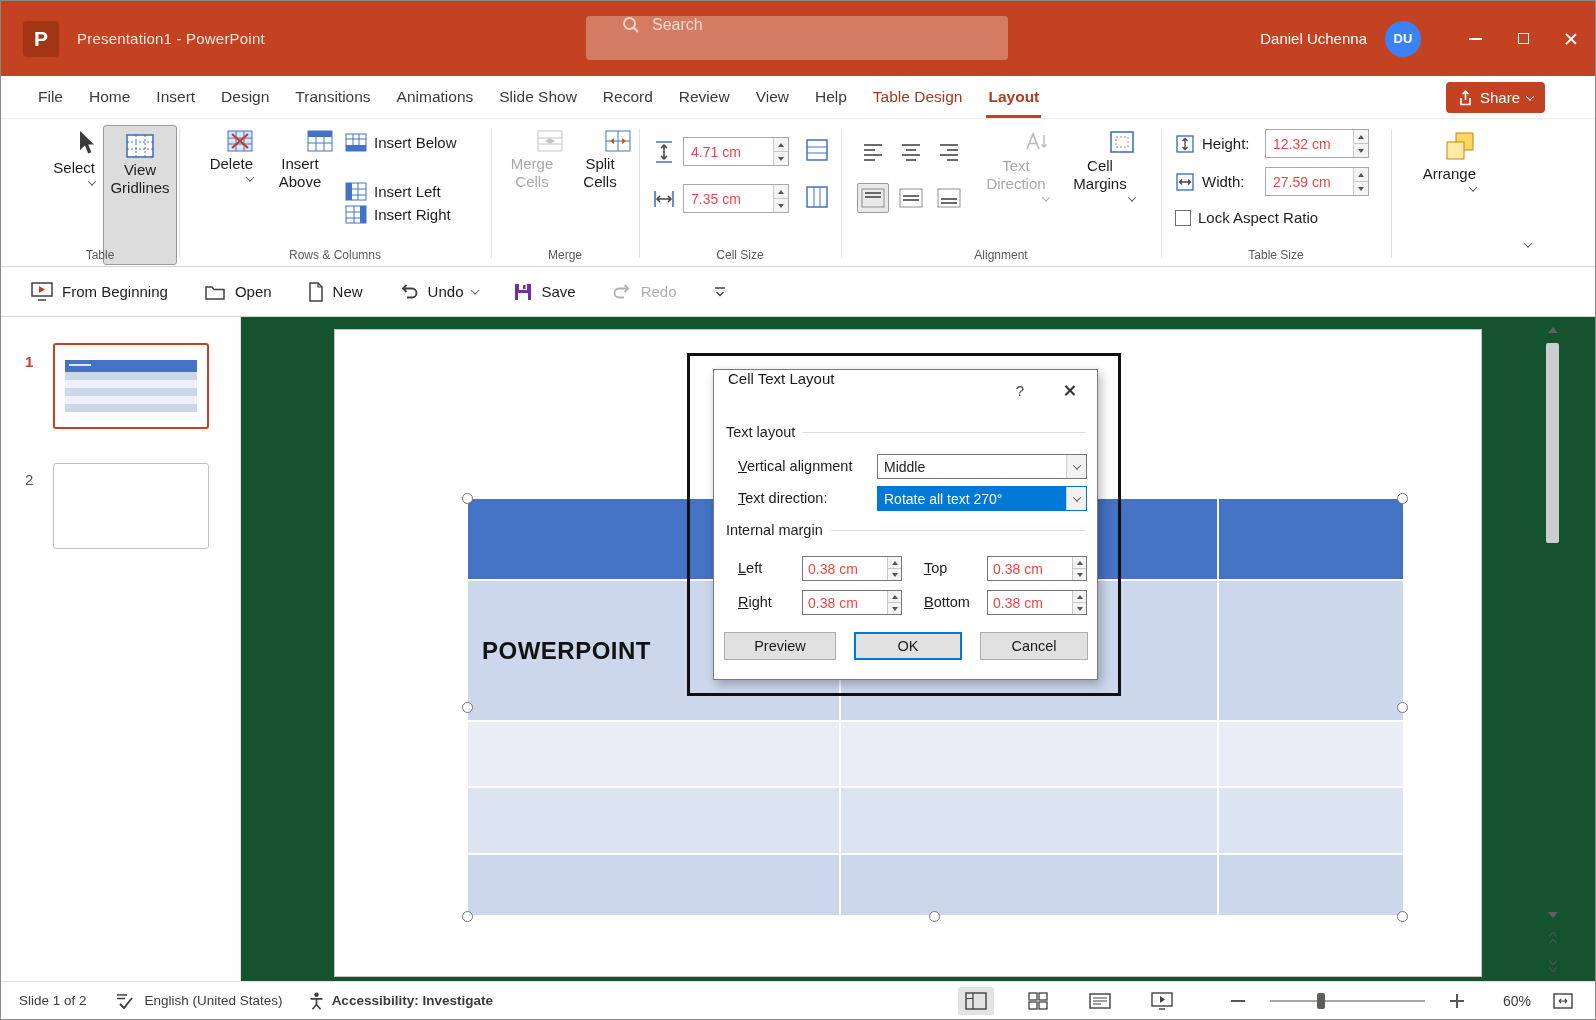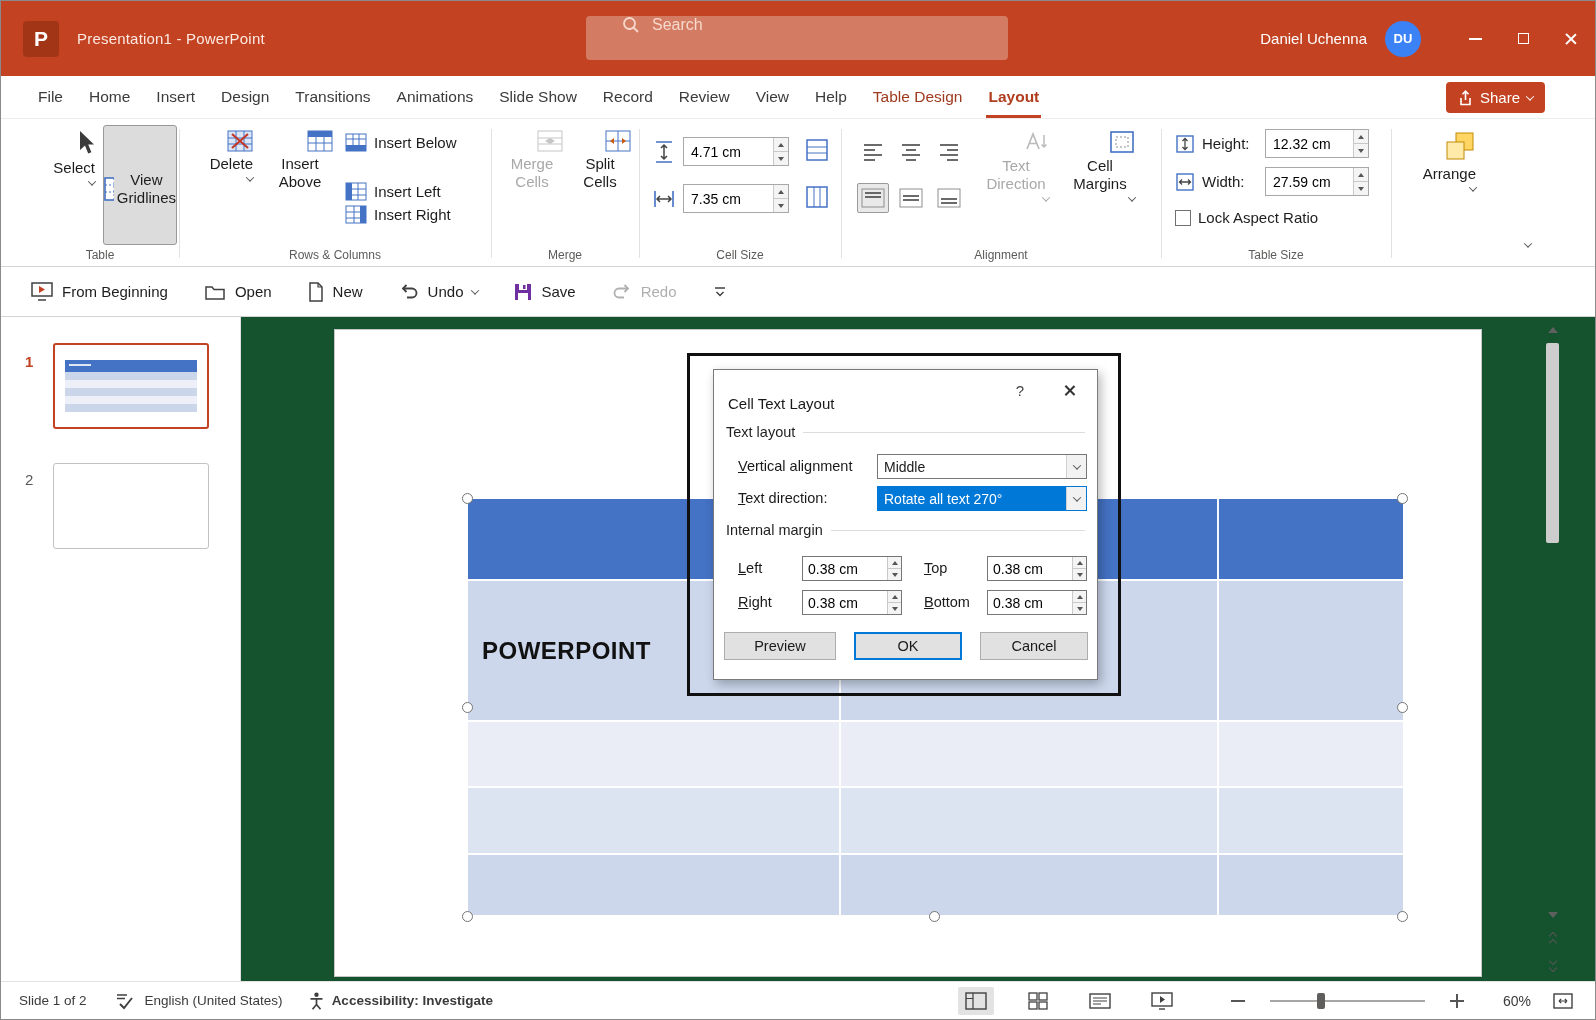--- a/index.html
+++ b/index.html
@@ -36,25 +36,25 @@
 .chv.gray{border-color:#a8a8a8}
 
 
 .ribbon{position:relative;height:148px;background:#fff;border-bottom:1px solid #d4d4d4;flex:0 0 auto}
 .rsep{position:absolute;top:10px;bottom:8px;width:1px;background:#e2e2e2}
 .rgroup{position:absolute;top:0;height:100%}
 .glabel{position:absolute;bottom:4px;left:0;right:0;text-align:center;font-size:12px;color:#5d5b59}
 .bigbtn{position:absolute;top:6px;display:flex;flex-direction:column;align-items:flex-end;padding-top:5px;gap:3px;font-size:15px;color:#1d1d1d;text-align:center;line-height:1.2}
 .bigbtn .lbl{max-width:100%}
 .smallbtn{position:absolute;display:flex;align-items:center;gap:7px;height:30px;font-size:15px;color:#1d1d1d;white-space:nowrap}
-.togglebtn{position:absolute;top:6px;width:74px;height:120px;background:#dcdcdc;border:1px solid #999;border-radius:3px;display:flex;flex-direction:row;align-items:center;padding-top:8px;gap:3px;font-size:15px;color:#1d1d1d;text-align:center;line-height:1.2}
+.togglebtn{position:absolute;top:6px;width:74px;height:140px;background:#dcdcdc;border:1px solid #999;border-radius:3px;display:flex;flex-direction:column;align-items:center;padding-top:8px;gap:3px;font-size:15px;color:#1d1d1d;text-align:center;line-height:1.2}
 .disabled,.disabled .lbl{color:#a8a8a8}
 .dimmed{opacity:.45}
 .spin{display:flex;height:29px;border:1px solid #a8a8a8;background:#fff}
-.spinval{flex:1;display:flex;align-items:center;padding-left:7px;font-size:14px;color:#000000;white-space:nowrap}
+.spinval{flex:1;display:flex;align-items:center;padding-left:7px;font-size:14px;color:#ef4444;white-space:nowrap}
 .spincol{display:flex;flex-direction:column;width:15px;border-left:1px solid #c9c9c9}
 .spinbtn{flex:1;display:flex;align-items:center;justify-content:center;background:#f4f4f4}
 .spinbtn+.spinbtn{border-top:1px solid #c9c9c9}
 .tri{display:block;width:0;height:0;border-left:3.5px solid transparent;border-right:3.5px solid transparent}
 .tri-up{border-bottom:4.5px solid #555}
 .tri-down{border-top:4.5px solid #555}
 .tri.big{border-left-width:5px;border-right-width:5px}
 .tri.big.tri-up{border-bottom-width:6px;border-bottom-color:#606060}
 .tri.big.tri-down{border-top-width:6px;border-top-color:#606060}
 .cs-row{position:absolute;left:14px;display:flex;align-items:center;gap:8px}
@@ -100,21 +100,21 @@
 .vs-btn{width:17px;height:17px;display:flex;align-items:center;justify-content:center}
 .vs-thumb{position:absolute;left:2px;top:22px;width:13px;height:200px;background:#cdcdcd;border-radius:2px}
 .vs-bottom{position:absolute;bottom:0;left:0;display:flex;flex-direction:column;gap:8px}
 .dblchv{display:flex;flex-direction:column;gap:1px;align-items:center}
 .dblchv .chv{transform:rotate(45deg)}
 .dblchv.up .chv{transform:rotate(-135deg)}
 
 
 .annotation{position:absolute;left:686px;top:352px;width:434px;height:343px;border:3px solid #101010;z-index:60}
 .dialog{position:absolute;left:23px;top:13px;width:385px;height:311px;background:#fff;border:1px solid #7a7a7a;box-shadow:3px 4px 10px rgba(0,0,0,.28);font-size:14.5px;color:#1a1a1a}
-.dlg-title{position:absolute;left:0;right:0;top:0;height:42px;display:flex;align-items:flex-end;padding-left:14px}
+.dlg-title{position:absolute;left:0;right:0;top:0;height:42px;display:flex;align-items:flex-start;padding-left:14px}
 .dlg-title-text{font-size:15px}
 .dlg-help{position:absolute;right:66px;top:12px;font-size:15px;color:#444;width:22px;text-align:center}
 .dlg-close{position:absolute;right:8px;top:8px;width:38px;height:26px;display:flex;align-items:center;justify-content:center}
 .dlg-sect{position:absolute;left:12px;right:12px;display:flex;align-items:center;gap:8px;color:#1f1f1f}
 .sectline{flex:1;height:1px;background:#dcdcdc}
 .dlg-row{position:absolute;left:0;right:0;height:26px}
 .dlab{position:absolute;top:4px;font-size:14.5px}
 .mn{display:inline-block}
 .mn::first-letter{text-decoration:underline}
 .combo{position:absolute;left:163px;top:0;width:210px;height:25px;border:1px solid #767676;display:flex;background:#fff}

